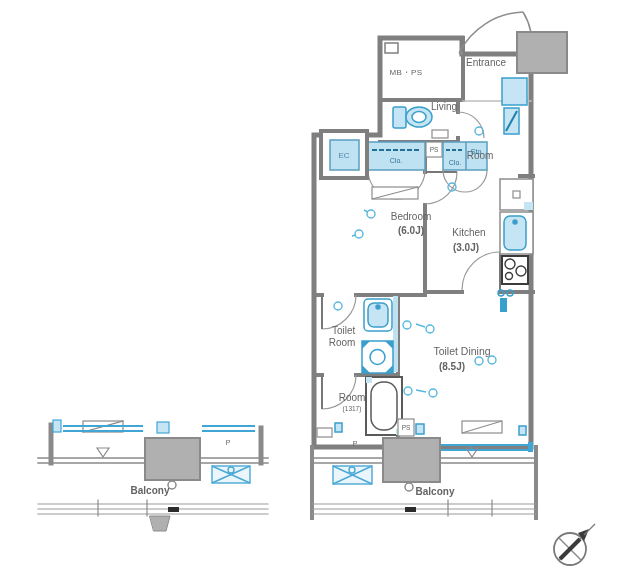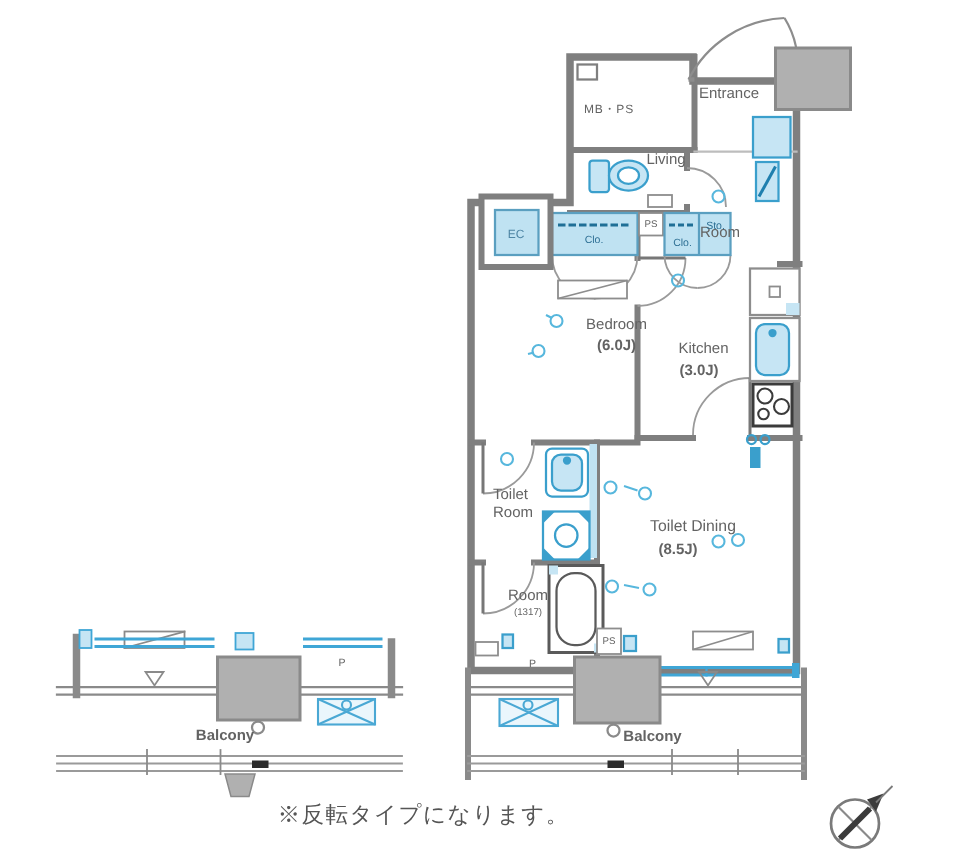--- a/index.html
+++ b/index.html
@@ -1,20 +1,20 @@
 <!DOCTYPE html>
 <html><head>
 <meta charset="utf-8">
 <style>
   html,body{margin:0;padding:0;background:#fff;}
   .stage{position:relative;width:640px;height:569px;background:#ffffff;overflow:hidden;
          font-family:"Liberation Sans",sans-serif;}
   .stage svg{position:absolute;left:0;top:0;}
   .lbl{position:absolute;color:#636363;white-space:nowrap;transform:translate(-50%,-50%);
-       text-align:left;line-height:1.15;}
+       text-align:right;line-height:1.15;}
   .s6{font-size:6.5px;} .s7{font-size:7px;} .s8{font-size:8px;} .s9{font-size:10px;font-weight:bold;}
   .s10{font-size:10px;} .s105{font-size:10.5px;}
   .note{position:absolute;left:185px;top:534px;font-size:15px;color:#555;
         letter-spacing:1px;transform:none;}
 </style>
 </head>
 <body>
 
 <div class="stage">
 
@@ -265,15 +265,14 @@
 <div class="lbl s10" style="left:352px;top:398px">Room</div>
 <div class="lbl s6" style="left:352px;top:409px">(1317)</div>
 <div class="lbl s105" style="left:462px;top:351px">Toilet Dining</div>
 <div class="lbl s9" style="left:452px;top:367px">(8.5J)</div>
 <div class="lbl s6" style="left:406px;top:428px">PS</div>
 <div class="lbl s9" style="left:150px;top:491px">Balcony</div>
 <div class="lbl s9" style="left:435px;top:492px">Balcony</div>
 <div class="lbl s7" style="left:228px;top:443px">P</div>
 <div class="lbl s7" style="left:355px;top:444px">P</div>
 
-<div class="note">※反転タイプになります。</div>
 
 </div>
 
 </body></html>

